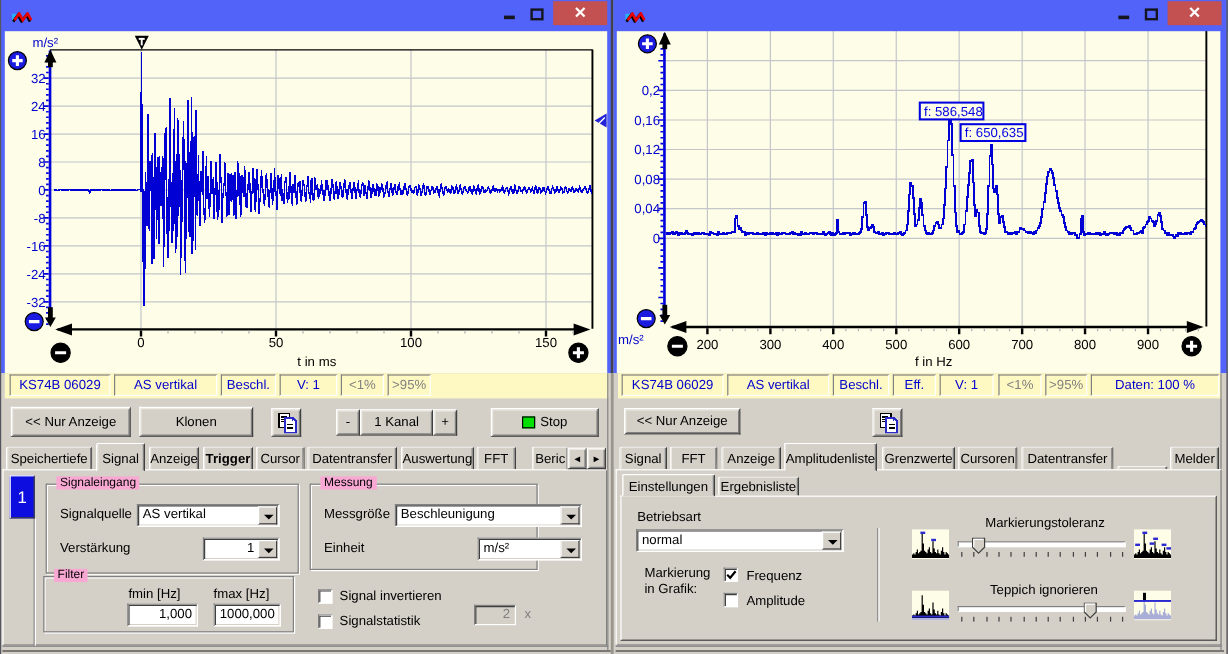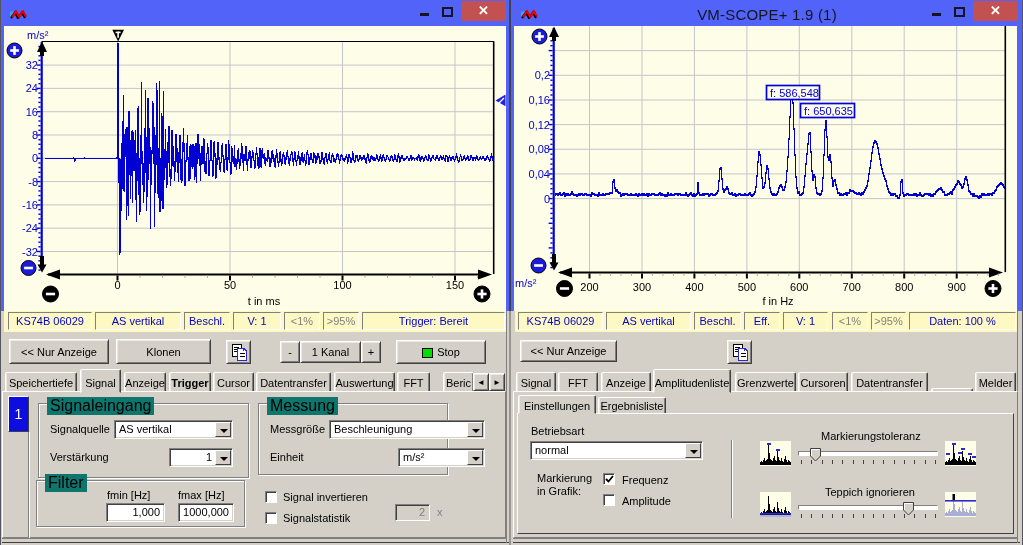--- a/index.html
+++ b/index.html
@@ -6,21 +6,21 @@
 .win{position:absolute;top:0;height:545px;background:#d4d0c8}
 .tbar{position:absolute;top:0;height:26px;background:#5263fa;}
 .ttext{position:absolute;top:6px;width:100%;text-align:center;font-size:15px;color:#15151f;letter-spacing:0.2px}
 .close{position:absolute;top:1px;width:45px;height:20px;background:#c45151}
 .close:after{content:"\2715";position:absolute;left:0;right:0;top:2px;text-align:center;color:#fff;font-size:13px;font-weight:bold}
 .statusbar{position:absolute;height:21px;background:#fef9c3}
 .scell{position:absolute;top:1px;height:18px;border:1px solid;border-color:#808080 #fff #fff #808080;color:#0000cc;font-size:11px;text-align:center;line-height:17px;overflow:hidden}
 .btn{position:absolute;background:#d4d0c8;border:1px solid;border-color:#fff #404040 #404040 #fff;box-shadow:inset 1px 1px 0 #ece9e2,inset -1px -1px 0 #808080;font-size:11px;text-align:center;color:#000}
 .tab{position:absolute;background:#d4d0c8;border:1px solid;border-color:#fff #404040 transparent #fff;box-shadow:inset 1px 0 0 #ece9e2,inset -1px 0 0 #808080;border-radius:2px 2px 0 0;font-size:11px;text-align:center;color:#000}
 .gbox{position:absolute;border:1px solid #808080;box-shadow:inset 1px 1px 0 #fff,1px 1px 0 #fff;}
-.glab{position:absolute;top:-7px;left:8px;background:#0f766e;padding:0 3px;font-size:16px;color:#000}
+.glab{position:absolute;top:-7px;left:8px;background:#f9a8d4;padding:0 3px;font-size:10px;color:#000}
 .lab{position:absolute;font-size:11px;color:#000;white-space:nowrap}
 .combo{position:absolute;background:#fff;border:1px solid;border-color:#808080 #fff #fff #808080;box-shadow:inset 1px 1px 0 #404040,inset -1px -1px 0 #d4d0c8}
 .combo .tx{position:absolute;left:4px;top:2px;font-size:11px;color:#000}
 .combo .ar{position:absolute;right:1px;top:1px;bottom:1px;width:16px;background:#d4d0c8;border:1px solid;border-color:#fff #404040 #404040 #fff}
 .combo .ar:after{content:"";position:absolute;left:4px;top:6px;border:4px solid transparent;border-top-color:#000}
 .inp{position:absolute;background:#fff;border:1px solid;border-color:#808080 #fff #fff #808080;box-shadow:inset 1px 1px 0 #404040,inset -1px -1px 0 #d4d0c8;font-size:11px;color:#000;text-align:right}
 .cb{position:absolute;width:12px;height:12px;background:#fff;border:1px solid;border-color:#808080 #fff #fff #808080;box-shadow:inset 1px 1px 0 #404040}
 svg text{font-family:"Liberation Sans",sans-serif}
 </style></head><body>
 <div class="win" style="left:0;width:511px"></div>
@@ -158,40 +158,39 @@
     <div class="abs" style="left:442px;top:7px;width:11px;height:10px;border:2px solid #15151f"></div>
     <div class="close" style="left:461px"></div>
   </div>
 <div class="statusbar" style="left:4px;top:311px;width:503px">
     <div class="scell" style="left:4px;width:84px;color:#0000cc">KS74B 06029</div>
     <div class="scell" style="left:91px;width:86px;color:#0000cc">AS vertikal</div>
     <div class="scell" style="left:180px;width:46px;color:#0000cc">Beschl.</div>
     <div class="scell" style="left:229px;width:48px;color:#0000cc">V: 1</div>
     <div class="scell" style="left:280px;width:36px;color:#808080">&lt;1%</div>
     <div class="scell" style="left:319px;width:36px;color:#808080">&gt;95%</div>
-    <div class="scell" style="left:358px;width:143px;color:#0000cc">Trigger: Bereit</div>
   </div>
 <div class="btn" style="left:9px;top:339px;width:100px;height:25px;line-height:24px">&lt;&lt; Nur Anzeige</div>
 <div class="btn" style="left:116px;top:339px;width:95px;height:25px;line-height:24px">Klonen</div>
 <div class="btn" style="left:226px;top:340px;width:25px;height:24px">
     <svg class="abs" style="left:4px;top:3px" width="17" height="17" viewBox="0 0 17 17" shape-rendering="crispEdges">
       <rect x="1.5" y="0.5" width="9" height="12" fill="#fff" stroke="#000" stroke-width="1"></rect>
       <rect x="3" y="3" width="5" height="1" fill="#000"></rect>
       <rect x="3" y="5" width="5" height="1" fill="#000"></rect>
       <rect x="3" y="7" width="5" height="1" fill="#000"></rect>
       <polygon points="6.5,4.5 13.2,4.5 15.5,6.8 15.5,16.5 6.5,16.5" fill="#fff" stroke="#2a2ac8" stroke-width="1.5"></polygon>
       <rect x="12" y="5" width="1" height="2" fill="#2a2ac8"></rect>
       <rect x="8.5" y="9" width="5" height="1.4" fill="#000"></rect>
       <rect x="8.5" y="12" width="5" height="1.4" fill="#000"></rect>
     </svg>
   </div>
 <div class="btn" style="left:280px;top:341px;width:20px;height:22px;line-height:21px">-</div>
 <div class="btn" style="left:300px;top:341px;width:61px;height:22px;line-height:21px">1 Kanal</div>
 <div class="btn" style="left:361px;top:341px;width:20px;height:22px;line-height:21px">+</div>
-<div class="btn" style="left:396px;top:340px;width:90px;height:24px;line-height:23px"><span style="display:inline-block;width:11px;height:10px;background:#00e000;border:1px solid #000;vertical-align:-2px;margin-right:4px"></span>Stop</div>
+<div class="btn" style="left:409px;top:340px;width:90px;height:24px;line-height:23px"><span style="display:inline-block;width:11px;height:10px;background:#00e000;border:1px solid #000;vertical-align:-2px;margin-right:4px"></span>Stop</div>
 <div class="tab" style="left:5px;top:372px;width:72px;height:21px;line-height:20px;">Speichertiefe</div>
 <div class="tab" style="left:80px;top:369px;width:41px;height:24px;line-height:26px;z-index:3;">Signal</div>
 <div class="tab" style="left:124px;top:372px;width:42px;height:21px;line-height:20px;">Anzeige</div>
 <div class="tab" style="left:169px;top:372px;width:42px;height:21px;line-height:20px;font-weight:bold;">Trigger</div>
 <div class="tab" style="left:213px;top:372px;width:41px;height:21px;line-height:20px;">Cursor</div>
 <div class="tab" style="left:256px;top:372px;width:75px;height:21px;line-height:20px;">Datentransfer</div>
 <div class="tab" style="left:334px;top:372px;width:61px;height:21px;line-height:20px;">Auswertung</div>
 <div class="tab" style="left:397px;top:372px;width:33px;height:21px;line-height:20px;">FFT</div>
 <div class="tab" style="left:443px;top:372px;width:31px;height:21px;line-height:20px;">Beric</div>
 <div class="btn" style="left:473px;top:373px;width:16px;height:18px;line-height:17px;font-size:8px;z-index:4">◄</div>
@@ -391,21 +390,20 @@
     <circle cx="993.0" cy="288.5" r="8.0" fill="#000" stroke="#000" stroke-width="1"></circle>
     <line x1="988.4" y1="288.5" x2="997.6" y2="288.5" stroke="#fff" stroke-width="2.6"></line>
     <line x1="993.0" y1="283.9" x2="993.0" y2="293.1" stroke="#fff" stroke-width="2.6"></line>
   </svg>
 <div class="tbar" style="left:511px;width:512px">
     <svg class="abs" style="left:10px;top:10px" width="17" height="9" viewBox="0 0 17 9">
       <polygon points="0,1.5 4.5,1.5 0,8" fill="#2ab0f0"></polygon>
       <polyline points="1,8 5,2.5 8,8 12,2.5 15,8" fill="none" stroke="#000" stroke-width="2.2"></polyline>
       <polyline points="2,6.8 6,1.3 9,6.8 13,1.3 16,6.8" fill="none" stroke="#e80000" stroke-width="2.2"></polyline>
     </svg>
-    <div class="ttext">VM-SCOPE+ 1.9 (1)</div>
     <div class="abs" style="left:421px;top:13px;width:9px;height:3px;background:#15151f"></div>
     <div class="abs" style="left:443px;top:7px;width:11px;height:10px;border:2px solid #15151f"></div>
     <div class="close" style="left:462px"></div>
   </div>
 <div class="statusbar" style="left:515px;top:311px;width:503px">
     <div class="scell" style="left:3px;width:85px;color:#0000cc">KS74B 06029</div>
     <div class="scell" style="left:91px;width:85px;color:#0000cc">AS vertikal</div>
     <div class="scell" style="left:179px;width:47px;color:#0000cc">Beschl.</div>
     <div class="scell" style="left:229px;width:36px;color:#0000cc">Eff.</div>
     <div class="scell" style="left:268px;width:45px;color:#0000cc">V: 1</div>

